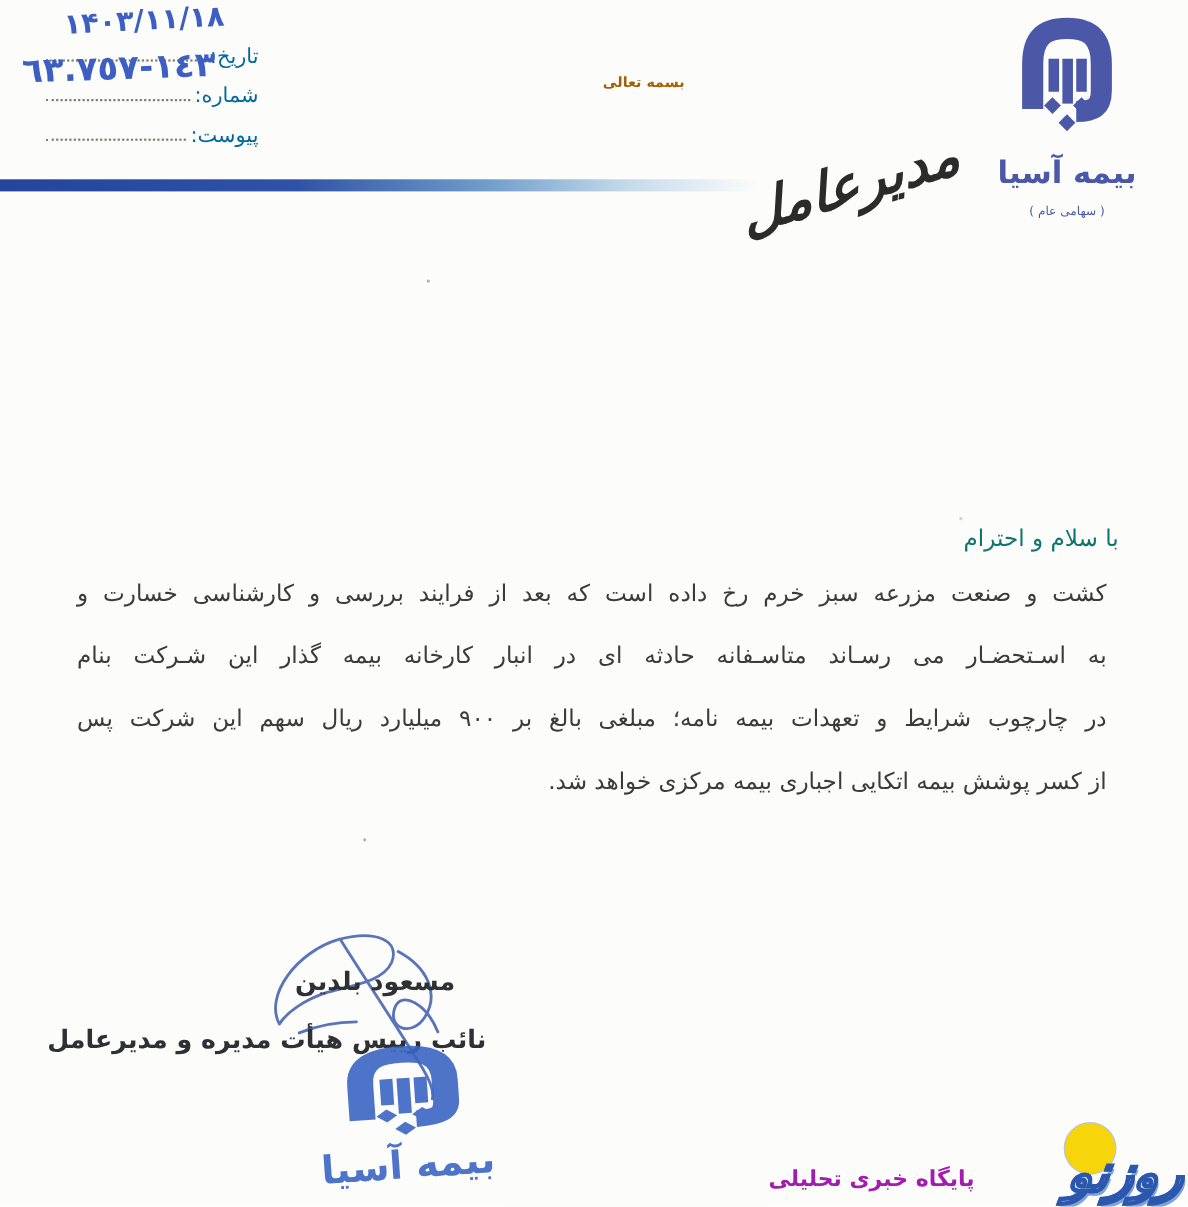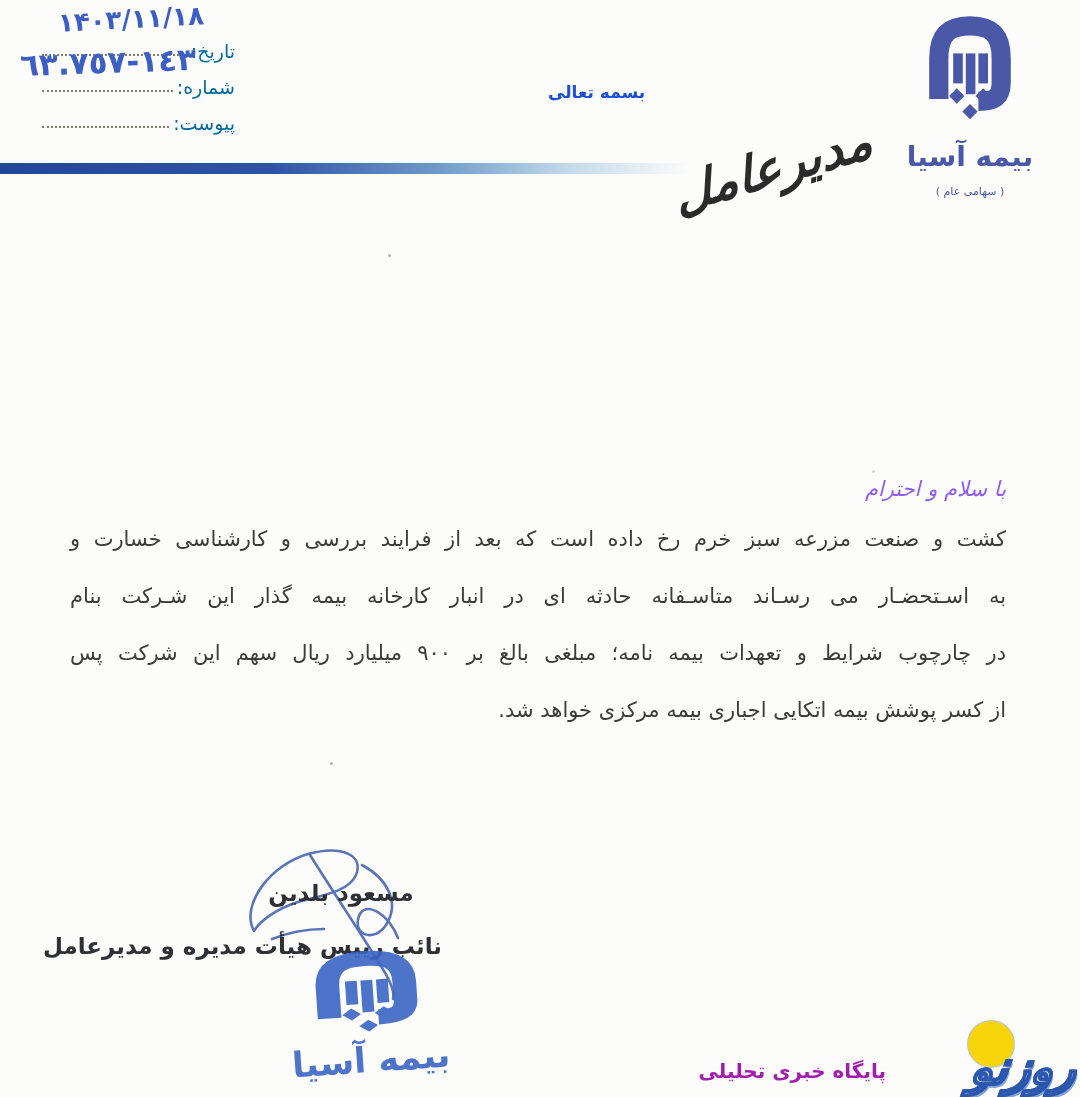--- a/index.html
+++ b/index.html
@@ -12,42 +12,42 @@
   .date-block { position:absolute; top:26px; left:42px; width:195px; direction:rtl;
     color:#0369a1; font-size:19px; }
   .lh-row { display:flex; align-items:flex-end; height:36px; }
   .lh-label { white-space:nowrap; padding-right:2px; }
   .lh-dots { flex:1; border-bottom:2px dotted #7d7d74; margin:0 4px 6px 0; height:1em; }
   .hand { position:absolute; color:#3d5ec2; font-weight:bold; white-space:nowrap;
     font-family:"DejaVu Sans", sans-serif; }
   .hand-date { top:4px; left:58px; font-size:26px; letter-spacing:3px; transform:rotate(-3deg); }
   .hand-number { top:44px; left:20px; font-size:31px; letter-spacing:2px; transform:rotate(-2deg); }
   
-  .bismillah { position:absolute; top:82px; left:548px; font-size:17px; font-weight:bold;
-    color:#1d4ed8; }
+  .bismillah { position:absolute; top:68px; left:548px; font-size:13px; font-weight:bold;
+    color:#a16207; }
   
   .brand { position:absolute; top:12px; right:40px; width:140px; text-align:center;
     color:#4b58a7; }
   .brand svg { display:block; margin:0 auto; }
   .brand-name { font-size:28px; font-weight:bold; letter-spacing:1px; margin-top:2px; }
   .brand-type { font-size:11px; margin-top:12px; }
   
   .calligraphy { position:absolute; top:138px; right:205px; font-size:50px; color:#2b2b2b;
     font-family:"DejaVu Serif", serif; font-style:italic; font-weight:bold;
     transform:rotate(-16deg) skewX(-6deg); }
   
   .band { position:absolute; top:163px; left:0; width:710px; height:11px;
     background:linear-gradient(90deg,#24459a 0%,#2e53a6 38%,#6f9bca 62%,#c3d9ea 80%,rgba(255,255,255,0) 97%); }
   
   .recipient { position:absolute; top:303px; right:74px; left:66px; color:#33363a;
     font-weight:bold; }
   .recipient-name { font-size:23px; line-height:32px; margin-bottom:37px; }
   .recipient-title { font-size:23px; line-height:32px; white-space:nowrap; }
   
-  .salutation { position:absolute; top:477px; right:74px; font-size:21px; color:#8b5cf6;font-style:italic; }
+  .salutation { position:absolute; top:477px; right:63px; font-size:21px; color:#0f766e; }
   .body-par { position:absolute; top:522px; right:74px; left:70px; color:#3b3b3b;
     font-size:21px; }
   .par-line { text-align:justify; text-align-last:justify; line-height:34px; margin-bottom:23px; }
   .par-line.last { text-align-last:right; }
   
   .sig-scribble { position:absolute; top:843px; left:212px; width:250px; height:170px; }
   .sig-name { position:absolute; top:880px; left:256px; width:170px; font-size:23px;
     font-weight:bold; color:#2e3033; text-align:center; white-space:nowrap; }
   .sig-title { position:absolute; top:933px; left:130px; width:312px; font-size:23px;
     font-weight:bold; color:#2e3033; text-align:center; white-space:nowrap; }

